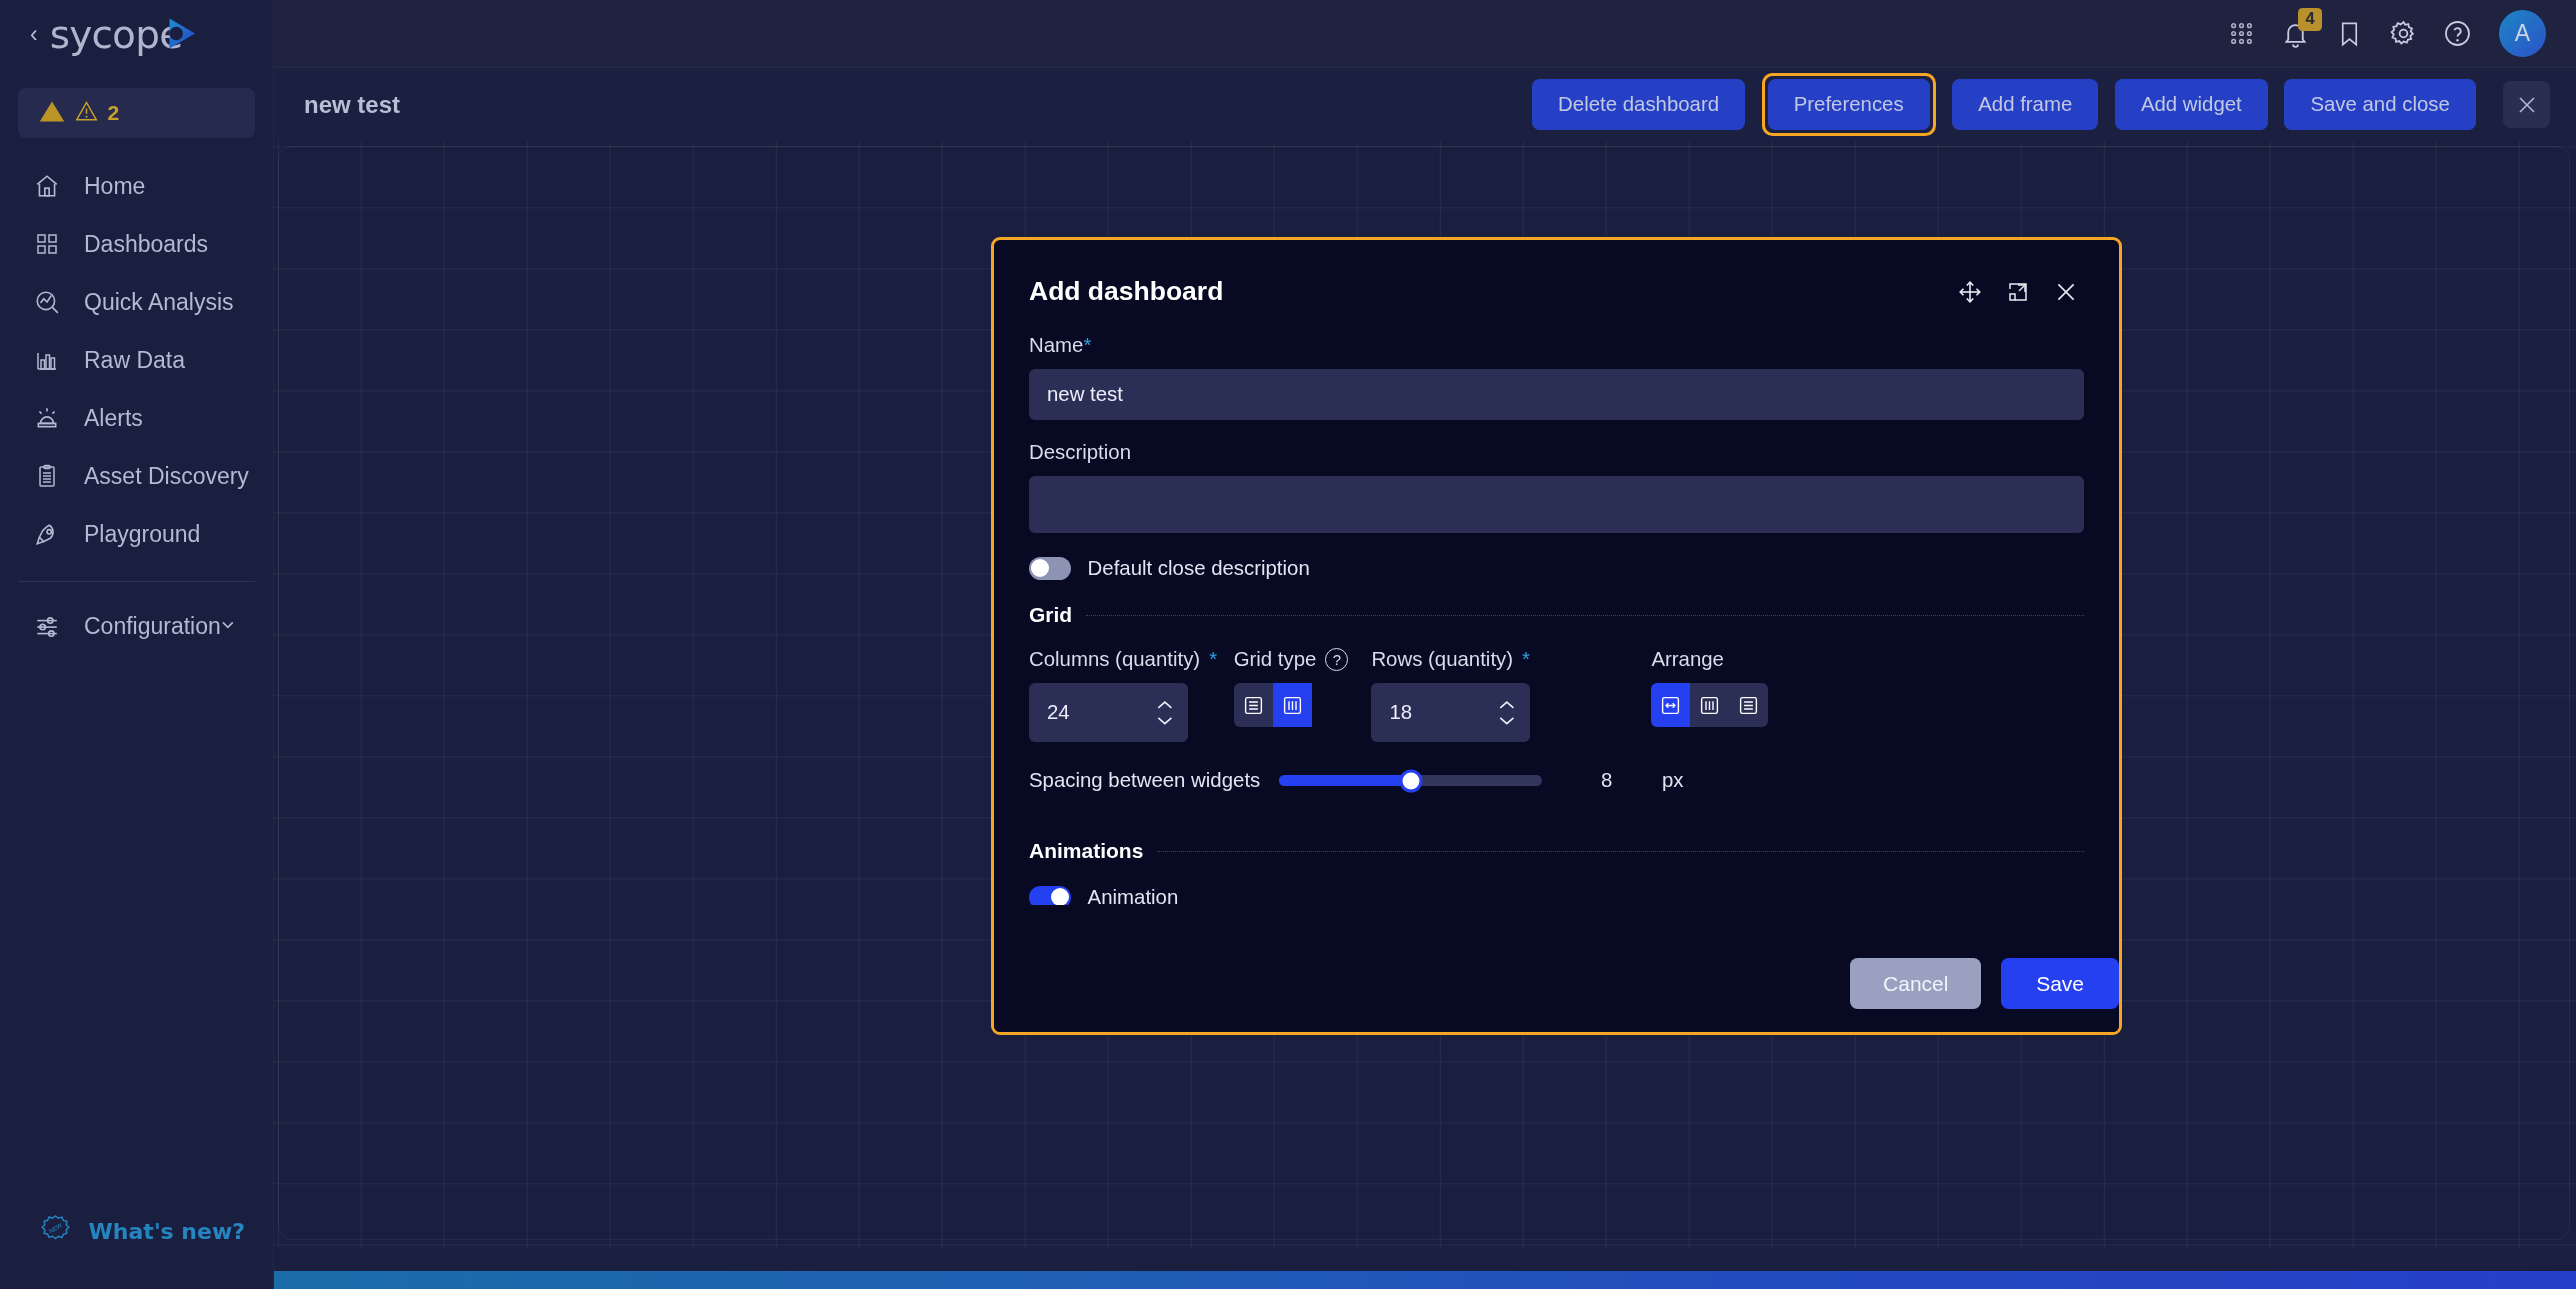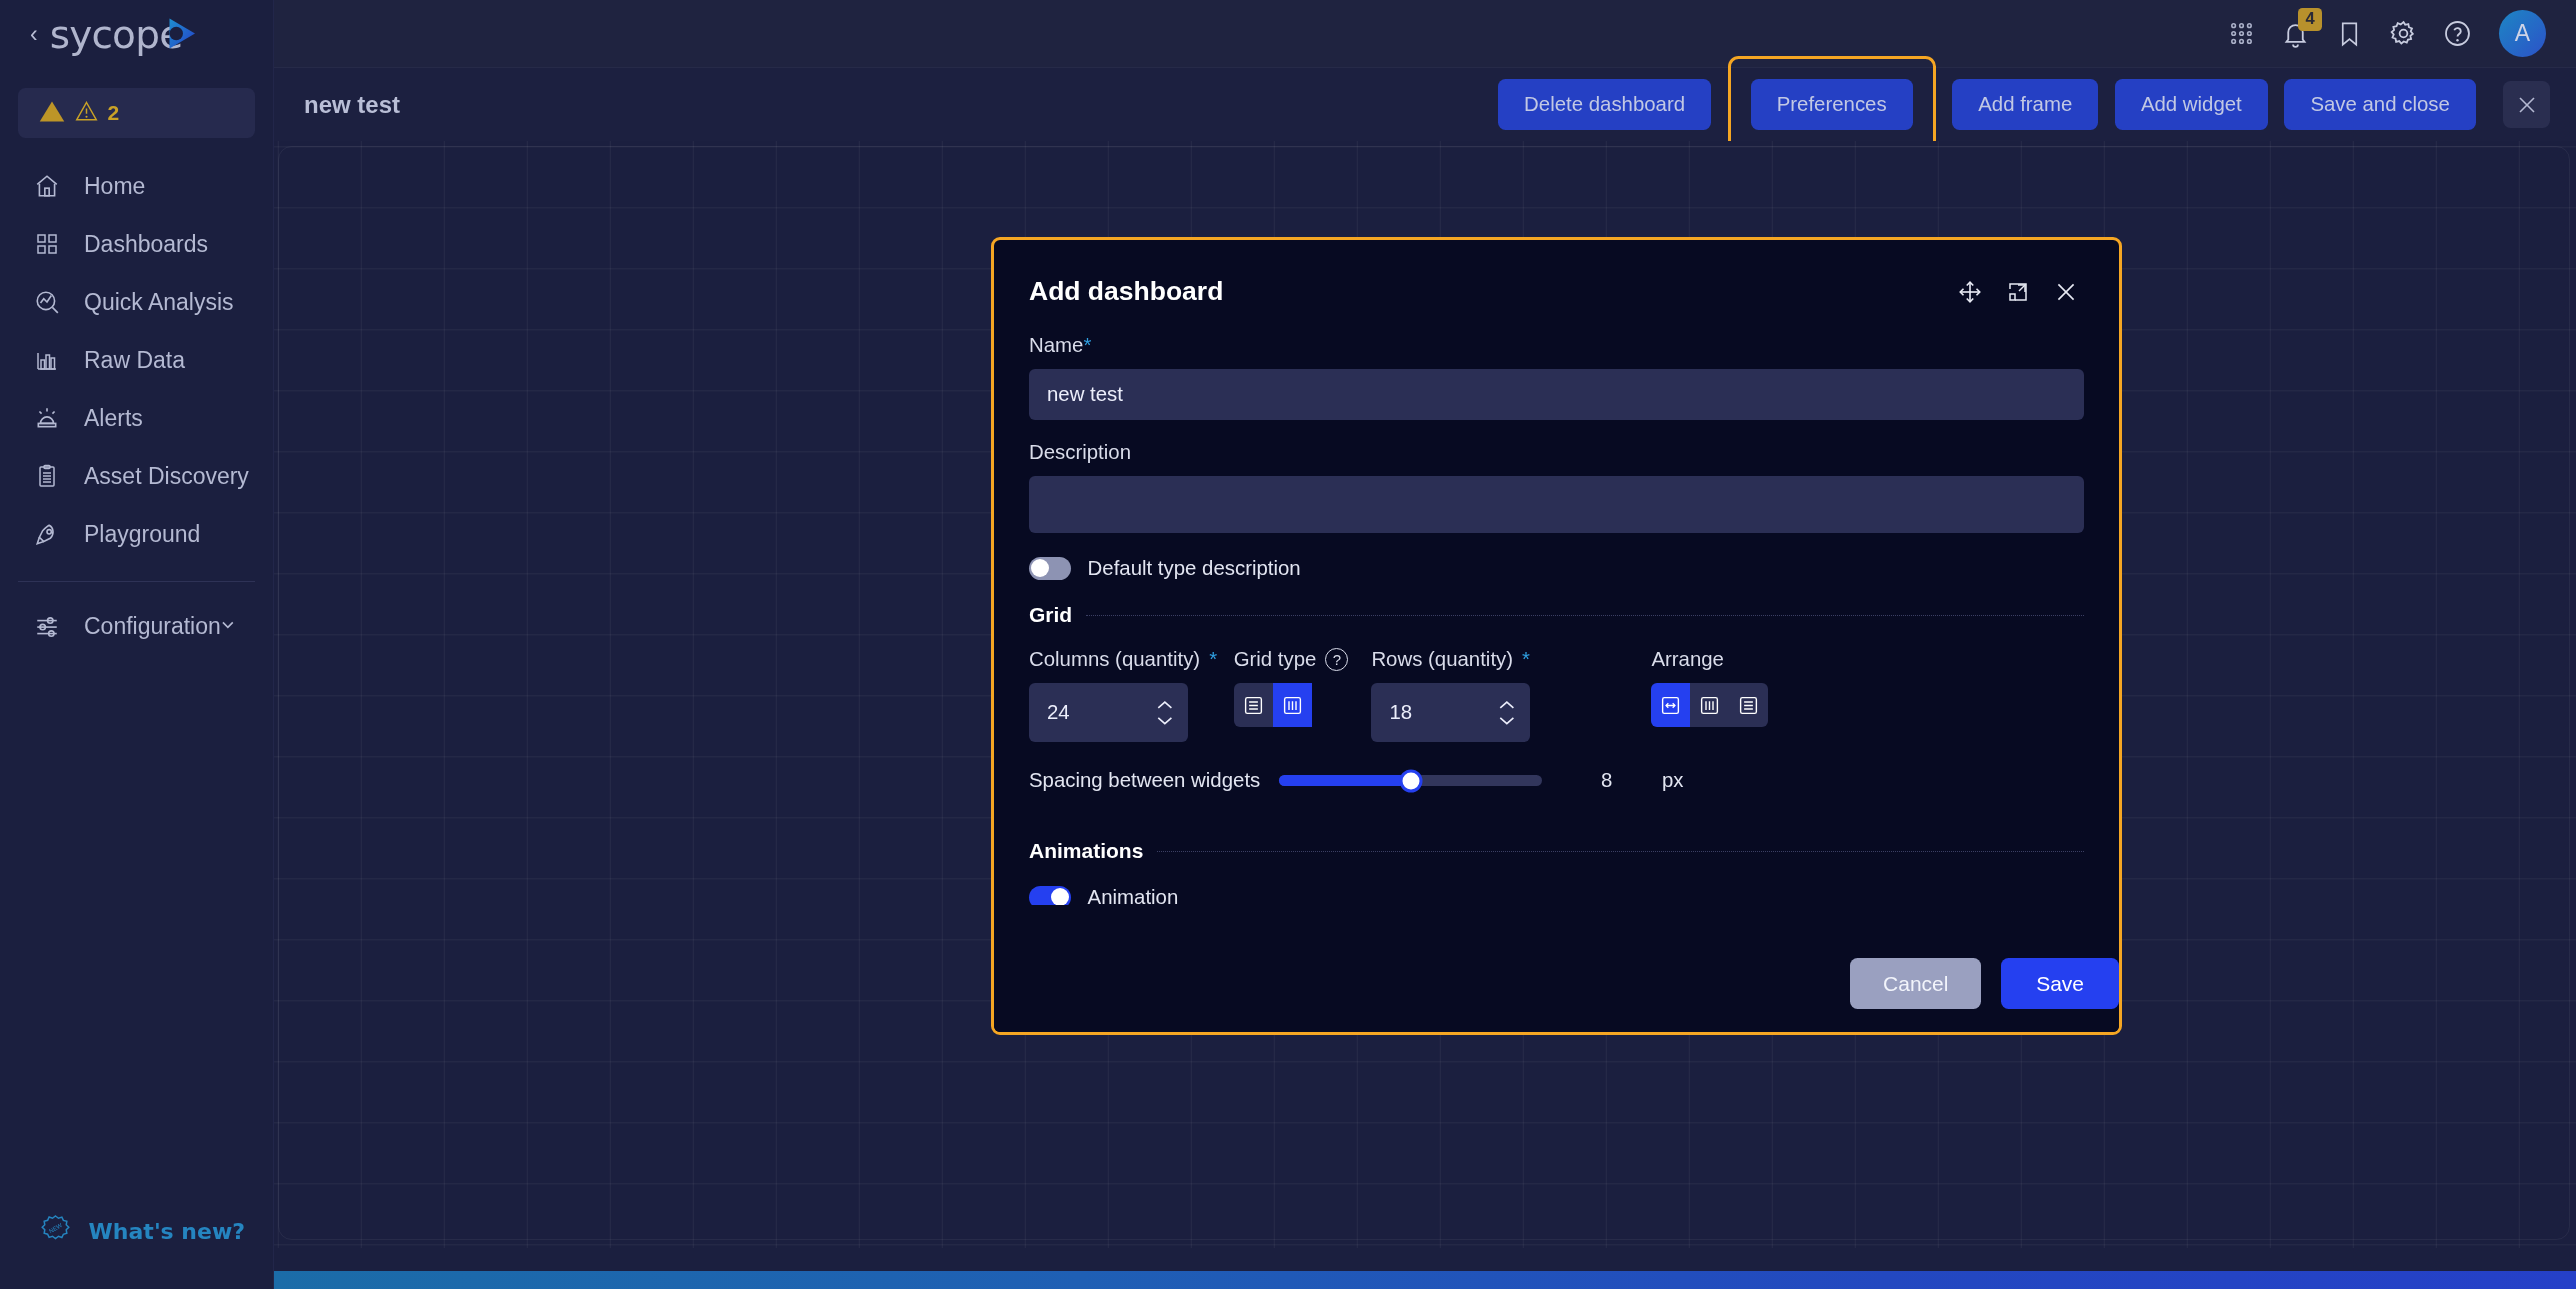--- a/index.html
+++ b/index.html
@@ -86,21 +86,21 @@
     background: #1c2040;
   }
   .dash-title { color: #b9bed6; font-size: 24px; font-weight: 700; }
   .toolbar-right { margin-left: auto; display: flex; align-items: center; gap: 16.6px; }
   .btn {
     background: #2540c4; color: #c2c8e4; border: none; border-radius: 7.6px;
     font-size: 20.4px; height: 51px; padding: 0 26px; cursor: pointer;
     font-family: "Liberation Sans", sans-serif;
   }
   .btn-focus-wrap {
-    border: 3px solid #f5a623; border-radius: 10.6px; padding: 20px; display: flex;
+    border: 3px solid #f5a623; border-radius: 10.6px; padding: 3px; display: flex;
   }
   .btn-close {
     width: 47px; height: 47px; background: #2a2e50; border-radius: 7.6px;
     display: flex; align-items: center; justify-content: center;
     color: #b4b9d2; cursor: pointer; margin-left: 10.6px;
   }
 
   
   .canvas {
     position: absolute; top: 141px; left: 0; right: 0; bottom: 42px;
@@ -513,21 +513,21 @@
 
           <div class="field-block">
             <label class="field-label">Description</label>
             <textarea class="txt-area" style=""></textarea>
           </div>
 
           <div class="toggle-row">
             <div class="toggle">
               <div class="knob"></div>
             </div>
-            <span class="toggle-label">Default type description</span>
+            <span class="toggle-label">Default close description</span>
           </div>
 
           <div class="section-head">
             <span class="section-title">Grid</span>
             <span class="section-dots"></span>
           </div>
 
           <div class="grid-row">
 
             <div class="gr-col" style="margin-right:16.6px;">

